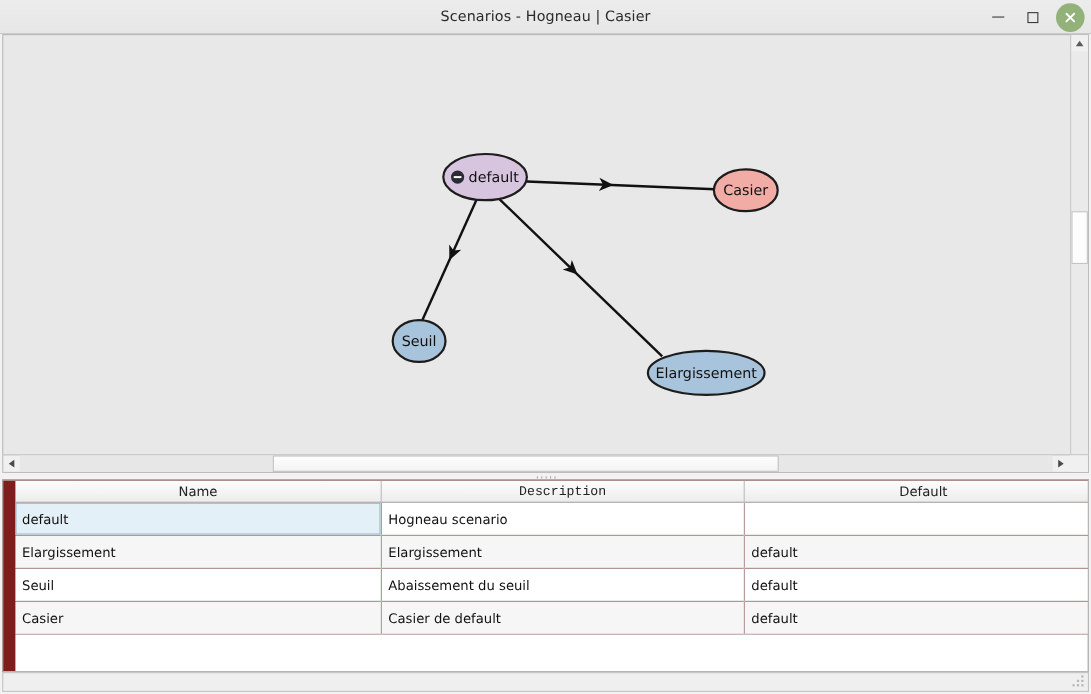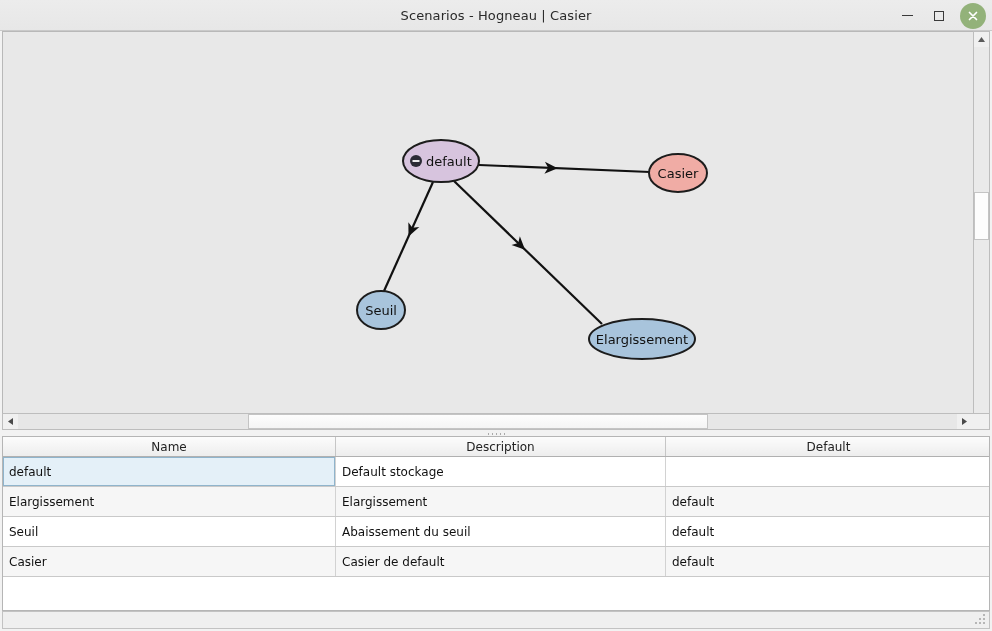--- a/index.html
+++ b/index.html
@@ -225,20 +225,21 @@
   .table-pane {
     position: absolute;
     left: 2px;
     top: 436px;
     width: 988px;
     height: 175px;
     box-sizing: border-box;
     border: 1px solid #b5b5b5;
     background: #7f1d1d;
     overflow: hidden;
+    padding-left: 11px;
   }
   table.grid {
     border-collapse: collapse;
     table-layout: fixed;
     width: 986px;
   }
   table.grid th {
     height: 19px;
     background: linear-gradient(180deg,#fcfcfc 0%,#ededed 100%);
     border-right: 1px solid #c6c6c6;
@@ -398,28 +399,28 @@
         <i></i>
         <i></i>
     </span>
   </div>
 
   <div class="table-pane">
     <table class="grid">
       <thead>
         <tr id="thead-row">
             <th style="width: 332px;">Name</th>
-            <th style="width: 329px;">Description</th>
+            <th style="width: 329px; font-family: Liberation Mono, monospace;">Description</th>
             <th style="width: 325px;">Default</th>
           </tr>
       </thead>
       <tbody id="tbody">
           <tr class="row-even">
             <td class="cell-selected">default</td>
-            <td>Default stockage</td>
+            <td>Hogneau scenario</td>
             <td></td>
           </tr>
           <tr class="row-odd">
             <td>Elargissement</td>
             <td>Elargissement</td>
             <td>default</td>
           </tr>
           <tr class="row-even">
             <td>Seuil</td>
             <td>Abaissement du seuil</td>

